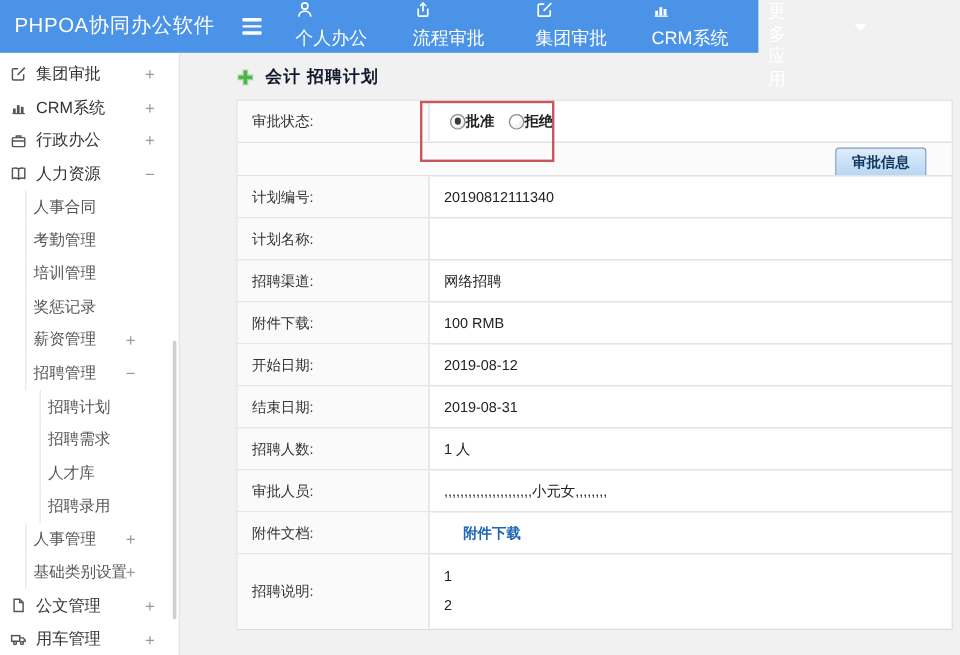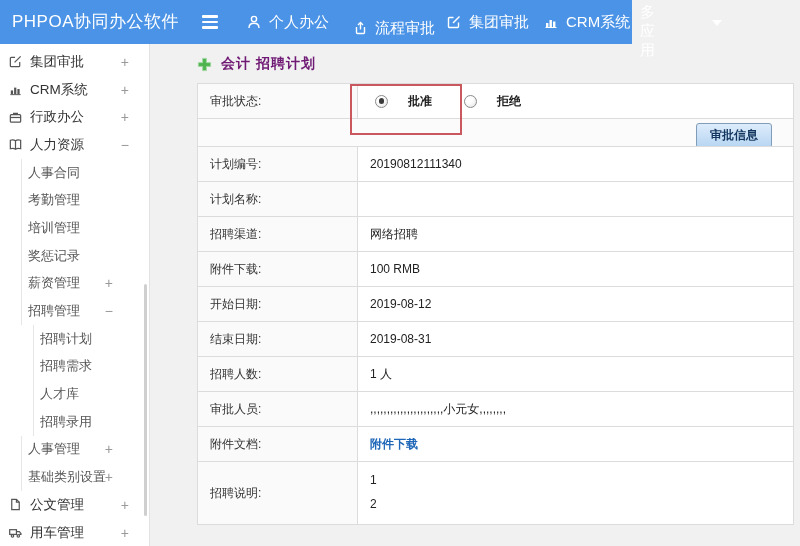--- a/index.html
+++ b/index.html
@@ -4,64 +4,64 @@
 <style>
   html,body{margin:0;padding:0;background:#fff;}
   #app{position:relative;width:800px;height:546px;overflow:hidden;
        font-family:"Liberation Sans","DejaVu Sans",sans-serif;background:#f1f1f1;}
 
   
   .topbar{position:absolute;left:0;top:0;width:632px;height:44px;background:#4a93e6;color:#fff;z-index:20;}
   .app-title{position:absolute;left:12px;top:0;line-height:44px;font-size:17px;font-weight:400;letter-spacing:.5px;}
   .hamburger{position:absolute;left:202px;top:15px;width:18px;height:14px;cursor:pointer;}
   .hamburger span{display:block;width:16px;height:2.5px;background:#fff;margin:0 0 3px 0;border-radius:1px;}
-  .nav-item{position:absolute;top:0;height:44px;display:flex;align-items:center;gap:7px;font-size:15px;cursor:pointer;}
+  .nav-item{position:absolute;top:0;height:44px;display:flex;gap:7px;font-size:15px;cursor:pointer;flex-direction:column;}
   .nav-item svg{display:block;}
-  .n1{left:246px;}.n2{left:352px;margin-top:6px;}.n3{left:446px;}.n4{left:543px;}.n5{left:640px;}
+  .n1{left:246px;}.n2{left:344px;}.n3{left:446px;}.n4{left:543px;}.n5{left:640px;}
   .caret-down{position:absolute;left:712px;top:20px;width:0;height:0;border-left:5px solid transparent;
       border-right:5px solid transparent;border-top:6px solid #fff;cursor:pointer;}
 
   
   .sidebar{position:absolute;left:0;top:44px;width:150px;height:502px;background:#fff;
       border-right:1px solid #e2e2e2;box-sizing:border-box;padding-top:4px;z-index:10;}
   .sb-item{height:27.7px;display:flex;align-items:center;position:relative;font-size:13.5px;color:#333;cursor:pointer;box-sizing:border-box;}
   .sb-item .sb-icon{color:#555;display:flex;align-items:center;}
   .lv1{padding-left:8px;gap:7px;}
   .lv2{margin-left:21px;border-left:1px solid #e6e6e6;padding-left:6px;font-size:13px;color:#555;}
   .lv3{margin-left:33px;border-left:1px solid #e6e6e6;padding-left:6px;font-size:13px;color:#555;}
   .toggle{position:absolute;color:#999;font-size:14px;line-height:1;}
   .lv1 .toggle{right:20px;}
   .lv2 .toggle{right:36px;}
   .sb-scrollbar{position:absolute;right:2px;top:240px;width:3px;height:232px;background:#cfcfcf;border-radius:2px;cursor:pointer;}
 
   
   .main{position:absolute;left:151px;top:44px;width:649px;height:502px;background:#f1f1f1;}
   .page-header{position:absolute;left:46px;top:11px;display:flex;align-items:center;gap:9px;}
-  .page-title{font-size:14px;font-weight:bold;color:#701a75;letter-spacing:1px;}
+  .page-title{font-size:14px;font-weight:bold;color:#0f172a;letter-spacing:1px;}
 
   .tablebox{position:absolute;left:46px;width:597px;background:#fff;border:1px solid #dcdcdc;box-sizing:border-box;}
   .t1{top:39px;}
   .t2{top:102px;}
   .trow{display:flex;align-items:stretch;border-top:1px solid #dcdcdc;min-height:34px;}
   .trow:first-child{border-top:none;}
   .tlabel{width:160px;background:#fafafa;border-right:1px solid #dcdcdc;display:flex;align-items:center;
       padding-left:12px;box-sizing:border-box;font-size:12px;color:#333;}
   .tvalue{flex:1;display:flex;align-items:center;padding-left:12px;font-size:12px;color:#222;
       font-family:Liberation Sans, sans-serif;}
   .row-status{min-height:34px;}
   .row-note{min-height:62px;}
   .row-note .tvalue{display:block;padding-top:6px;padding-bottom:6px;}
   .note-line{line-height:24px;font-size:12px;}
   .btn-row{display:flex;align-items:center;min-height:32px;background:#fbfbfb;}
   .approve-btn{margin-left:auto;margin-right:21px;height:25px;padding:0 13px;border:1px solid #7f9db9;
       border-radius:3px;background:linear-gradient(#ddecfb,#b7d5f2);font-size:12px;font-weight:bold;
       color:#12365f;cursor:pointer;font-family:inherit;}
-  .dl-link{color:#1e66b8;font-weight:bold;text-decoration:none;font-size:12px;cursor:pointer;}
-
-  .radio-group{display:flex;align-items:center;gap:20px;padding-left:5px;}
+  .dl-link{color:#1e66b8;font-weight:bold;text-decoration:none;font-size:12px;cursor:pointer;margin-left:16px;}
+
+  .radio-group{display:flex;align-items:center;gap:0;padding-left:5px;}
   .radio{width:13px;height:13px;border-radius:50%;border:1px solid #8a8a8a;box-sizing:border-box;
       background:radial-gradient(circle at 35% 30%,#fff 30%,#e2e2e2);position:relative;display:inline-block;cursor:pointer;}
   .radio.checked::after{content:"";position:absolute;left:2.8px;top:2.8px;width:5.4px;height:5.4px;border-radius:50%;background:#3a3a3a;}
   .radio-label{font-size:12px;color:#222;font-weight:bold;margin-right:12px;}
 
   .annotation-box{position:absolute;left:199px;top:40px;width:108px;height:47px;border:2px solid #c9575d;z-index:15;pointer-events:none;}
 </style>
 </head>
 <body>
 

